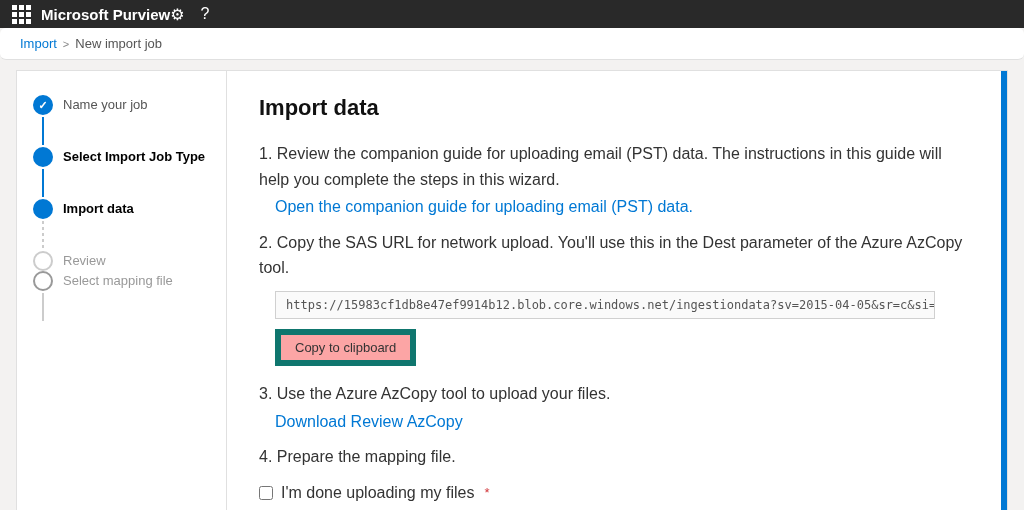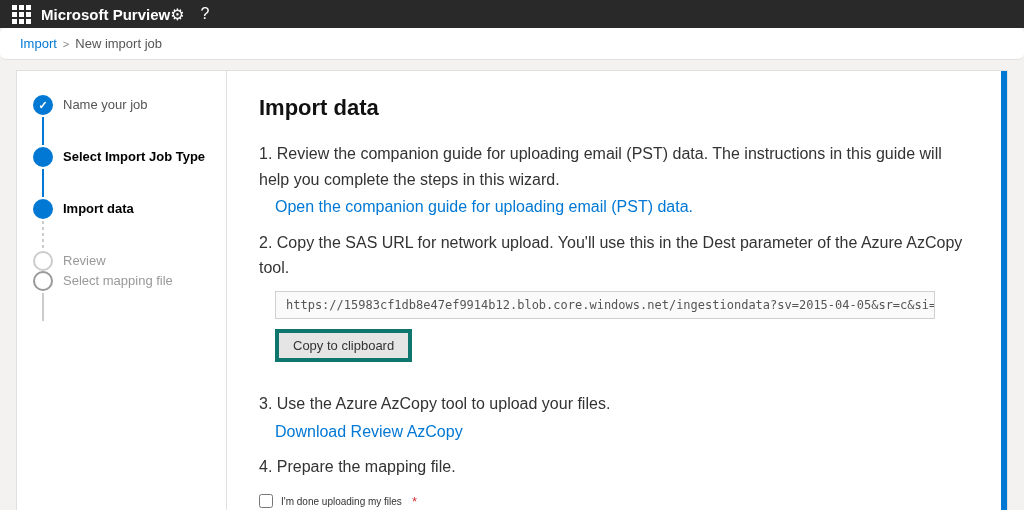--- a/index.html
+++ b/index.html
@@ -141,38 +141,38 @@
       overflow: hidden;
       white-space: nowrap;
       text-overflow: ellipsis;
       max-width: 660px;
       font-family: monospace;
     }
 
     .copy-btn {
       display: inline-block;
       padding: 5px 14px;
-      border: 4px solid #0f766e;
-      background: #e5e5e5;
+      border: 6px solid #0f766e;
+      background: #fca5a5;
       font-size: 13px;
       cursor: pointer;
       color: #333;
       margin-left: 16px;
-      margin-bottom: 29px;
+      margin-bottom: 15px;
     }
 
     .checkbox-row {
       display: flex;
       align-items: center;
       gap: 8px;
       margin-top: 14px;
       margin-bottom: 14px;
     }
     .checkbox-row input[type="checkbox"] { width: 14px; height: 14px; cursor: pointer; }
-    .checkbox-label { font-size: 10px; }
+    .checkbox-label { font-size: 16px; }
     .required-star { color: #d13438; margin-left: 2px; }
 
     
     .right-accent {
       width: 6px;
       background: #0078d4;
       position: absolute;
       right: 0;
       top: 0;
       bottom: 0;

